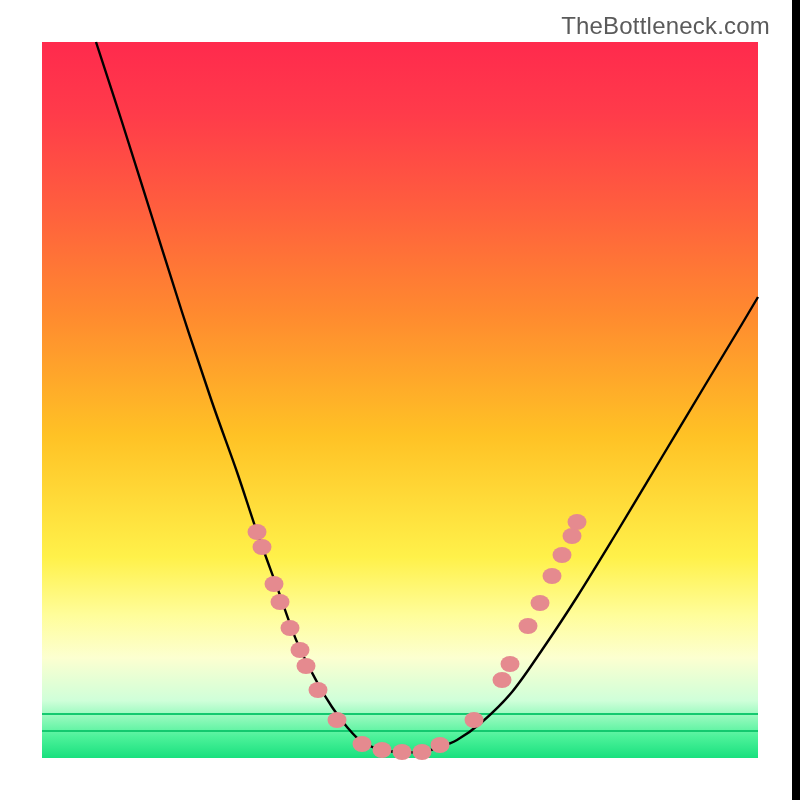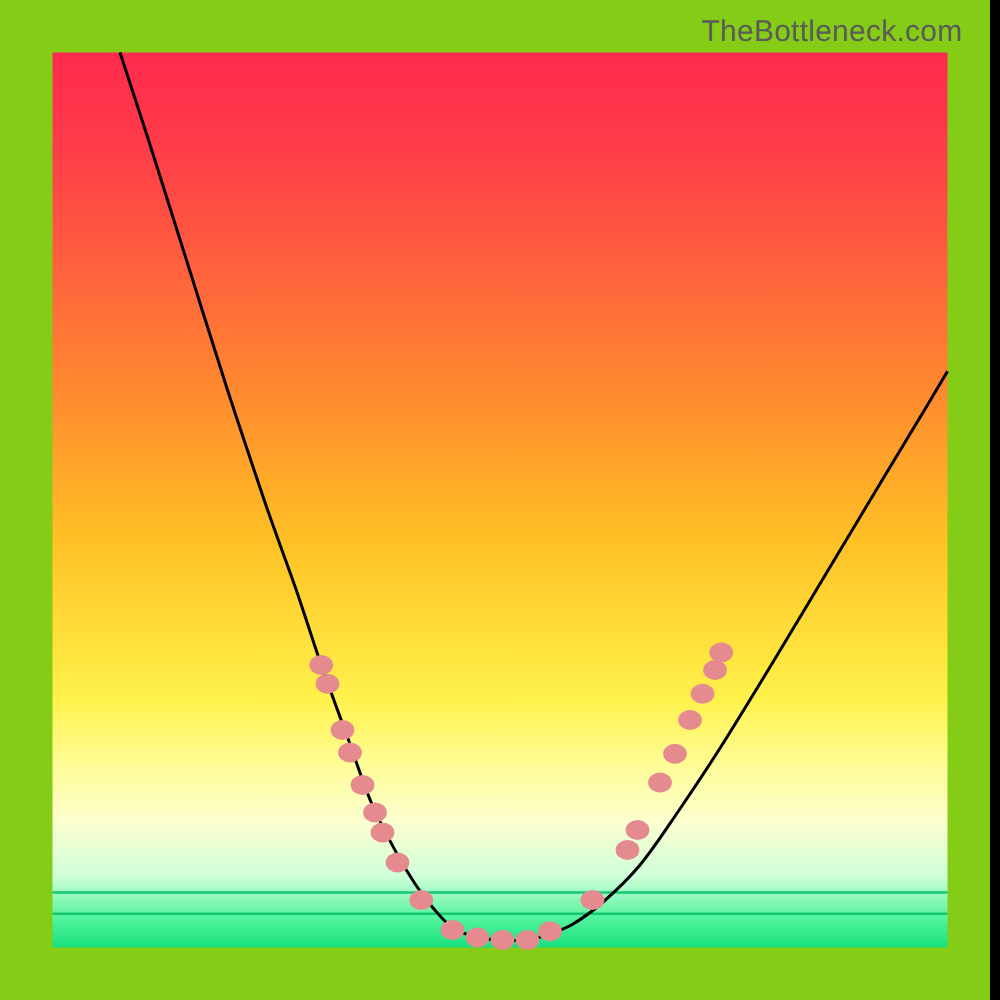--- a/index.html
+++ b/index.html
@@ -10,21 +10,21 @@
     background: #000;
     overflow: hidden;
     font-family: Arial, Helvetica, sans-serif;
   }
   .frame {
     position: absolute;
     left: 0;
     top: 0;
     width: 792px;
     height: 800px;
-    background: #84cc16;
+    background: #ffffff;
   }
   .plot {
     position: absolute;
     left: 42px;
     top: 42px;
     width: 716px;
     height: 716px;
     background: linear-gradient(
       to bottom,
       #ff2a4d 0%,

